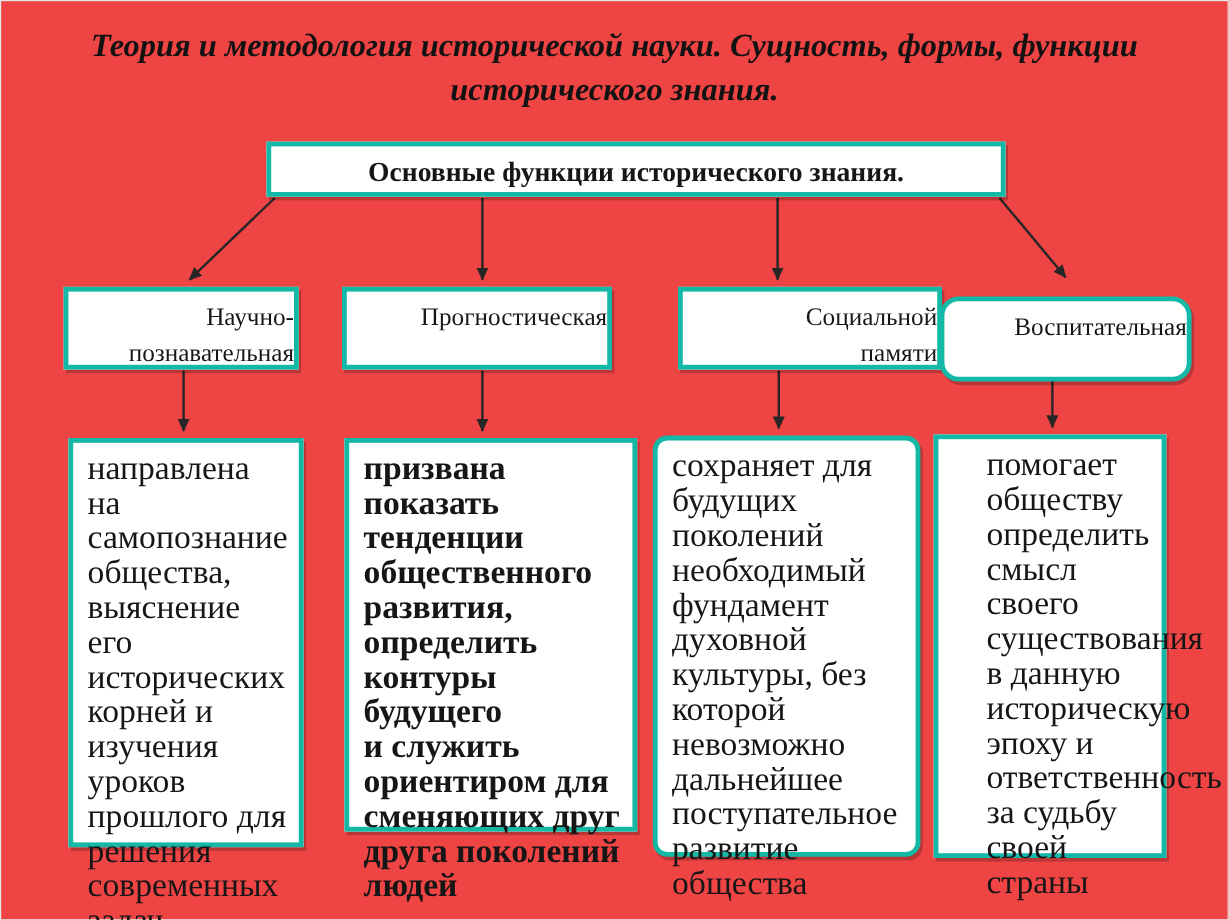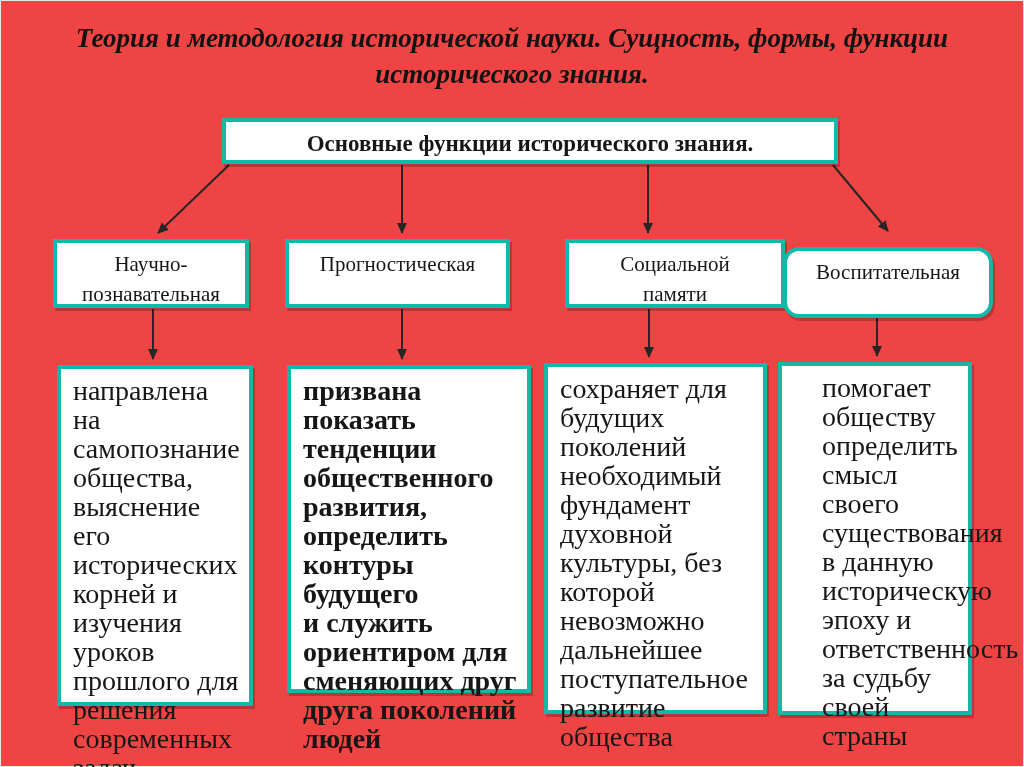--- a/index.html
+++ b/index.html
@@ -45,41 +45,41 @@
   }
   .root-box .label {
     display: block;
     padding-top: 8px;
     font-weight: bold;
     font-size: 23px;
     line-height: 27px;
   }
 
   .cat-box {
-    text-align: center;
+    text-align: right;
     font-size: 21px;
     line-height: 30px;
     white-space: pre-line;
     padding-top: 6px;
   }
   .cat-1 { left: 53px;  top: 239px; width: 196px; height: 69px; }
   .cat-2 { left: 285px; top: 239px; width: 225px; height: 69px; }
   .cat-3 { left: 533px; top: 239px; width: 220px; height: 69px; margin-left: 32px; }
   .cat-4 { left: 783px; top: 247px; width: 210px; height: 71px; border-radius: 16px; }
 
   .desc-box {
     font-size: 28px;
     line-height: 29px;
     white-space: pre-line;
     padding: 7px 8px 0 12px;
     text-align: left;
   }
   .desc-1 { left: 57px;  top: 365px; width: 196px; height: 341px; }
   .desc-2 { left: 287px; top: 365px; width: 244px; height: 328px; font-weight: bold; }
-  .desc-3 { left: 544px; top: 363px; width: 223px; height: 351px; }
+  .desc-3 { left: 544px; top: 363px; width: 223px; height: 351px; border-radius: 12px; }
   .desc-4 { left: 778px; top: 362px; width: 194px; height: 353px; padding-left: 40px; }
 
   .connectors {
     position: absolute;
     left: 0; top: 0;
     width: 1024px; height: 767px;
     pointer-events: none;
   }
   .connectors line { stroke: #262626; stroke-width: 2; }
 </style>

